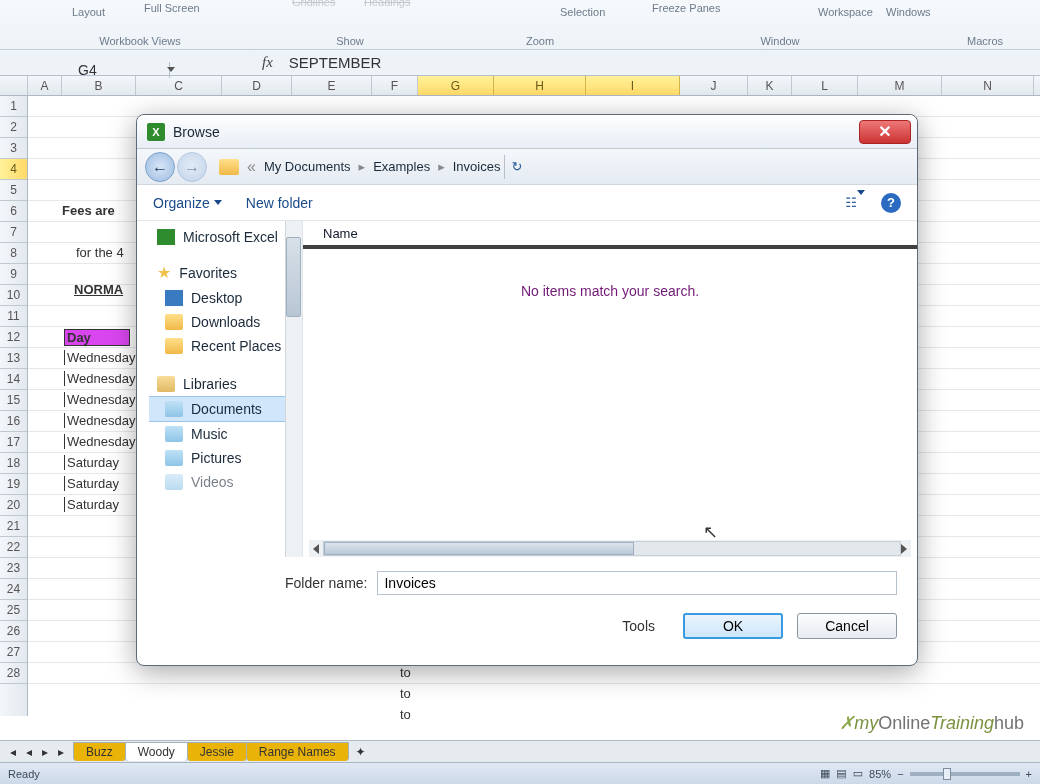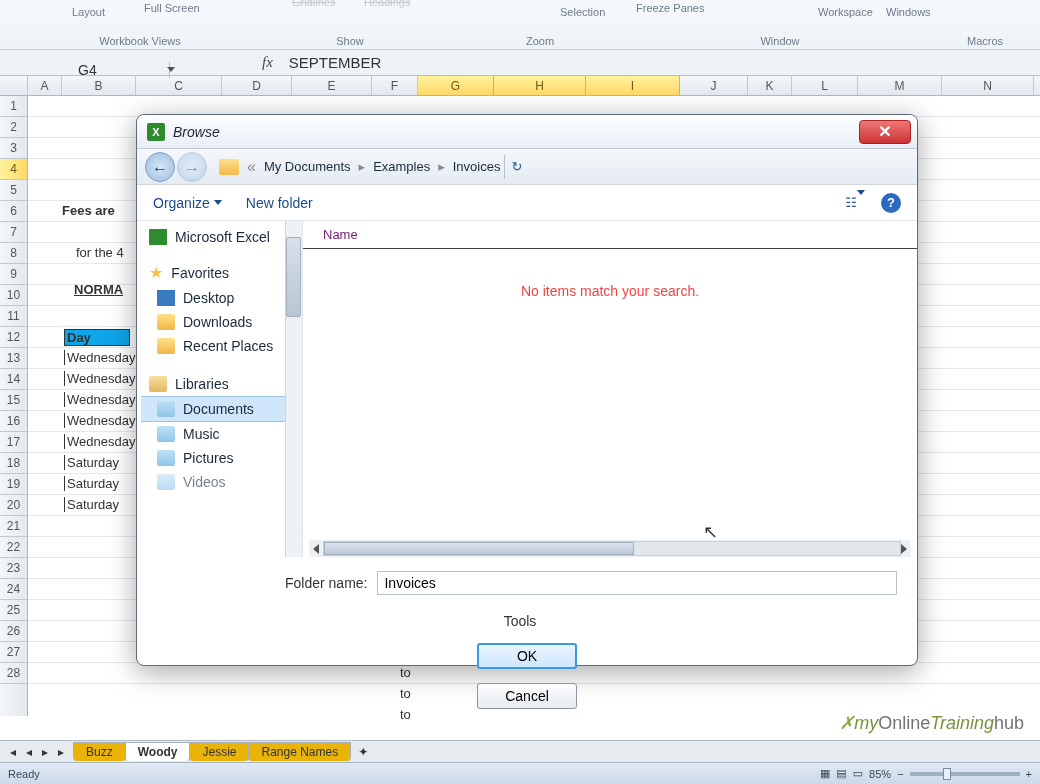--- a/index.html
+++ b/index.html
@@ -29,73 +29,73 @@
 .rowhdr .sel { background:linear-gradient(90deg,#fff29a,#ffd968); color:#6b5a1c;}
 .cells { position:relative; flex:1; }
 .cells .row { height:21px; border-bottom:1px solid #e5e8ec; }
 .cellpos { position:absolute; font-size:13px; }
 
 
 .tabs { position:absolute; bottom:22px; left:0; right:0; height:22px; background:#e6ebf0; border-top:1px solid #b0bac4; display:flex; align-items:center; font-size:12px; }
 .tabs .nav { display:flex; gap:2px; padding:0 6px;}
 .tabs .nav span { width:14px; text-align:center; color:#333; cursor:pointer;}
 .tabs .tab { padding:2px 12px; border:1px solid #a6b0ba; border-bottom:none; background:#eab308; margin-left:-1px; border-radius:0 0 4px 4px;}
-.tabs .tab.active { background:#fff; font-weight:bold;}
+.tabs .tab.active { background:#fff; font-weight:normal;}
 .tabs .newtab { width:24px; text-align:center; }
 
 
 .status { position:absolute; bottom:0; left:0; right:0; height:22px; background:linear-gradient(#e0e8f4,#cdd9e8); border-top:1px solid #a8b4c2; display:flex; align-items:center; font-size:11px; padding:0 8px; color:#3a4a5a;}
 .status .zoom { margin-left:auto; display:flex; align-items:center; gap:6px;}
 .status .slider { width:110px; height:4px; background:#9fb0c2; position:relative;}
 .status .slider .th { position:absolute; left:30%; top:-4px; width:8px; height:12px; background:#e8eef5; border:1px solid #7c8da0;}
 
 
 .dialog { position:absolute; left:136px; top:114px; width:782px; height:552px; border:1px solid #5c6a7a; border-radius:8px; background:#fff; box-shadow:0 6px 28px rgba(0,0,0,.35);}
 .dlg-title { height:34px; background:linear-gradient(#fdfeff,#e8eef6); border-bottom:1px solid #c0c8d2; border-radius:8px 8px 0 0; display:flex; align-items:center; padding:0 6px 0 10px;}
 .dlg-title .xl { width:18px; height:18px; background:#2e8b2e; border-radius:2px; margin-right:8px; display:flex; align-items:center; justify-content:center; color:#fff; font-size:11px; font-weight:bold;}
-.dlg-title .t { font-size:14px; color:#1a2633;font-style:italic;}
+.dlg-title .t { font-size:14px; color:#1a2633;}
 .dlg-title .close { margin-left:auto; width:52px; height:24px; background:linear-gradient(#e77,#c33); border:1px solid #a22; border-radius:4px; color:#fff; display:flex; align-items:center; justify-content:center; font-size:16px; font-weight:bold;}
 
 .dlg-nav { height:36px; background:linear-gradient(#f4f7fb,#e5ebf2); border-bottom:1px solid #cfd6de; display:flex; align-items:center; padding:0 8px;}
 .dlg-nav .navbtn { width:30px; height:30px; border-radius:50%; background:radial-gradient(#d7e6f7,#9cbce0); border:1px solid #7aa0c8; margin-right:2px; display:flex; align-items:center; justify-content:center; color:#1a3a5a; font-size:16px;}
 .dlg-nav .crumb { margin-left:10px; display:flex; align-items:center; gap:8px; font-size:13px; color:#1a2a3a;}
 .dlg-nav .crumb .sep { color:#888;}
 .dlg-nav .search { margin-left:auto; width:190px; height:24px; border:1px solid #b7c1cc; background:#fff; display:flex; align-items:center; padding:0 6px; font-style:italic; color:#888;}
 .dlg-nav .search .mg { margin-left:auto; color:#4a7ab0;}
 .dlg-nav .ref { width:24px; height:24px; border-left:1px solid #b7c1cc; margin-left:4px; display:flex; align-items:center; justify-content:center; color:#2a5a9a;}
 
 .dlg-tool { height:36px; display:flex; align-items:center; padding:0 16px; gap:24px; border-bottom:1px solid #e0e5ea;}
 .dlg-tool .lnk { color:#1a4a8a; font-size:14px; display:flex; align-items:center; gap:4px;}
 .dlg-tool .right { margin-left:auto; display:flex; gap:16px; align-items:center;}
 .dlg-tool .dd { width:0;height:0;border-left:4px solid transparent;border-right:4px solid transparent;border-top:5px solid #1a4a8a;}
 
 .dlg-body { display:flex; height:336px;}
-.dlg-side { width:166px; border-right:1px solid #e0e5ea; overflow:hidden; position:relative; padding:4px 4px;}
+.dlg-side { width:166px; border-right:1px solid #e0e5ea; overflow:hidden; position:relative; padding:4px 12px;}
 .dlg-side .item { display:flex; align-items:center; gap:8px; padding:4px 8px 4px 16px; font-size:14px; color:#1a2a3a;}
 .dlg-side .item.sel { background:#cfe6fb; border:1px solid #9cc4e8; border-left:none; border-right:none;}
 .dlg-side .hdr { display:flex; align-items:center; gap:8px; padding:4px 8px; font-size:14px; color:#1a2a3a;}
 .dlg-side .ic { width:18px; height:16px; display:inline-block;}
 .dlg-side .scr { position:absolute; right:0; top:0; bottom:0; width:17px; background:#eef1f4; border-left:1px solid #d0d6dc;}
 .dlg-side .scr .th2 { position:absolute; top:16px; right:1px; width:15px; height:80px; background:linear-gradient(#d8e0e8,#b8c6d4); border:1px solid #9fb0c0; border-radius:2px;}
 
 .dlg-main { flex:1; position:relative;}
-.dlg-main .colh { height:28px; border-bottom:1px solid #404040; display:flex; align-items:center; padding-left:20px; font-size:13px; color:#701a75;}
-.dlg-main .empty { text-align:center; margin-top:34px; color:#ef4444; font-size:14px;}
+.dlg-main .colh { height:28px; border-bottom:4px solid #404040; display:flex; align-items:center; padding-left:20px; font-size:13px; color:#0f172a;}
+.dlg-main .empty { text-align:center; margin-top:34px; color:#701a75; font-size:14px;}
 .dlg-main .hbar { position:absolute; bottom:0; left:6px; right:6px; height:17px; background:#eef1f4; display:flex; align-items:center;}
 .dlg-main .hbar .tr { width:0;height:0;border-top:5px solid transparent;border-bottom:5px solid transparent;}
 .dlg-main .hbar .trL { border-right:6px solid #555; margin:0 4px;}
 .dlg-main .hbar .trR { border-left:6px solid #555; margin:0 4px; margin-left:auto;}
 .dlg-main .hbar .track { flex:1; height:15px; background:#e2e7ec; border:1px solid #c6cfd8; position:relative;}
 .dlg-main .hbar .track .t3 { position:absolute; left:0; width:310px; top:0; bottom:0; background:linear-gradient(#dbe3ec,#bac8d6); border:1px solid #9fafbf;}
 
 .dlg-foot { padding:14px 20px;}
 .dlg-foot .row1 { display:flex; align-items:center; gap:10px; margin-bottom:18px;}
 .dlg-foot .row1 label { font-size:14px; margin-left:128px;}
 .dlg-foot .row1 input { flex:1; height:24px; border:1px solid #b8c2cc; padding:0 6px; font-size:14px;}
-.dlg-foot .row2 { display:flex; justify-content:flex-end; align-items:center; gap:14px;flex-direction:column;}
+.dlg-foot .row2 { display:flex; justify-content:flex-end; align-items:center; gap:14px;}
 .dlg-foot .row2 .tl { margin-right:8px; font-size:14px; display:flex; align-items:center; gap:6px;}
 .dlg-foot button { width:100px; height:26px; border:1px solid #8a96a2; background:linear-gradient(#fdfdfe,#e6ebf0); border-radius:3px; font-size:14px;}
 .dlg-foot button.ok { border:2px solid #3a9adf; background:linear-gradient(#eaf4fd,#cde7fb);}
 
 .cursor { position:absolute; left:400px; top:300px; font-size:18px; pointer-events:none;}
 .logo { position:absolute; right:16px; bottom:50px; font-size:18px; font-style:italic; color:#78923e;}
 .logo b { color:#737373; font-style:normal; font-weight:500;}
 
 .ic-folder { background:linear-gradient(#ffe08a,#f0b848); border-radius:2px;}
 .ic-star { color:#f1c14b; font-size:16px;}
@@ -104,21 +104,21 @@
 </style>
 </head>
 <body>
 
 <div class="ribbon">
   <span class="cut" style="left:72px;top:6px">Layout</span>
   <span class="cut" style="left:144px;top:2px">Full Screen</span>
   <span class="cut" style="left:292px;text-decoration:line-through;color:#c4c9cf">Gridlines</span>
   <span class="cut" style="left:364px;text-decoration:line-through;color:#c4c9cf">Headings</span>
   <span class="cut" style="left:560px;top:6px">Selection</span>
-  <span class="cut" style="left:636px;top:2px">Freeze Panes</span>
+  <span class="cut" style="left:652px;top:2px">Freeze Panes</span>
   <span class="cut" style="left:818px;top:6px">Workspace</span>
   <span class="cut" style="left:886px;top:6px">Windows</span>
   <span class="grp" style="left:60px;width:160px">Workbook Views</span>
   <span class="grp" style="left:300px;width:100px">Show</span>
   <span class="grp" style="left:500px;width:80px">Zoom</span>
   <span class="grp" style="left:720px;width:120px">Window</span>
   <span class="grp" style="left:950px;width:70px">Macros</span>
 </div>
 
 <div class="namebox-row">
@@ -206,21 +206,21 @@
         <div class="row"></div>
         <div class="row"></div>
         <div class="row"></div>
         <div class="row"></div>
         <div class="row"></div>
         <div class="row"></div>
       </div>
     <span class="cellpos" style="left:34px;top:107px;font-weight:bold">Fees are</span>
     <span class="cellpos" style="left:48px;top:149px">for the 4</span>
     <span class="cellpos" style="left:46px;top:186px;text-decoration:underline;font-weight:bold">NORMA</span>
-    <span class="cellpos" style="left:36px;top:233px;font-weight:bold;background:#0ea5e9;padding:0 38px 0 2px;border:1px solid #333">Day</span>
+    <span class="cellpos" style="left:36px;top:233px;font-weight:bold;background:#d946ef;padding:0 38px 0 2px;border:1px solid #333">Day</span>
     <div id="days">
         <span class="cellpos" style="left: 36px; top: 254px; border-left: 1px solid rgb(51, 51, 51); padding-left: 2px;">Wednesday</span>
         <span class="cellpos" style="left: 36px; top: 275px; border-left: 1px solid rgb(51, 51, 51); padding-left: 2px;">Wednesday</span>
         <span class="cellpos" style="left: 36px; top: 296px; border-left: 1px solid rgb(51, 51, 51); padding-left: 2px;">Wednesday</span>
         <span class="cellpos" style="left: 36px; top: 317px; border-left: 1px solid rgb(51, 51, 51); padding-left: 2px;">Wednesday</span>
         <span class="cellpos" style="left: 36px; top: 338px; border-left: 1px solid rgb(51, 51, 51); padding-left: 2px;">Wednesday</span>
         <span class="cellpos" style="left: 36px; top: 359px; border-left: 1px solid rgb(51, 51, 51); padding-left: 2px;">Saturday</span>
         <span class="cellpos" style="left: 36px; top: 380px; border-left: 1px solid rgb(51, 51, 51); padding-left: 2px;">Saturday</span>
         <span class="cellpos" style="left: 36px; top: 401px; border-left: 1px solid rgb(51, 51, 51); padding-left: 2px;">Saturday</span>
       </div>

